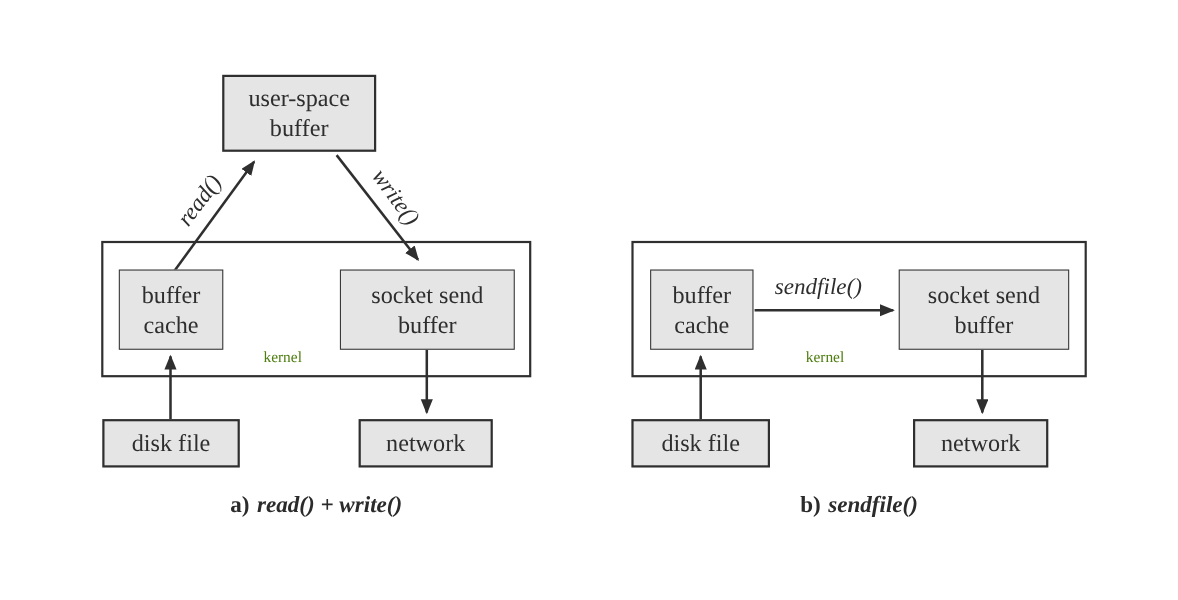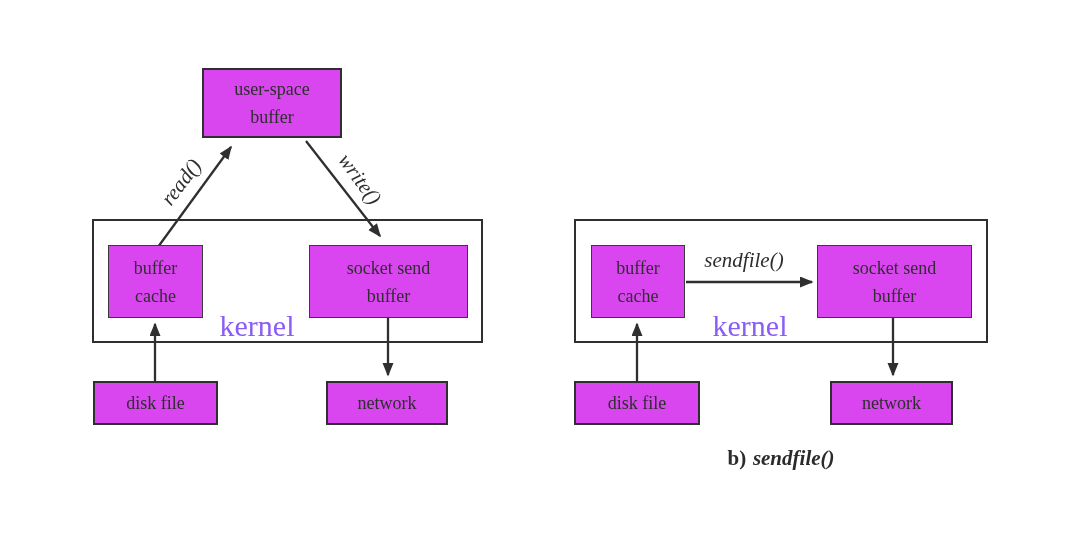--- a/index.html
+++ b/index.html
@@ -19,45 +19,45 @@
   .arrows {
     position: absolute;
     left: 0; top: 0;
     width: 1071px;
     height: 545px;
     pointer-events: none;
   }
   .box {
     position: absolute;
     box-sizing: border-box;
-    background: #d946ef;
+    background: #e5e5e5;
     display: flex;
     flex-direction: column;
     align-items: center;
     justify-content: center;
     text-align: center;
-    font-size: 18px;
+    font-size: 22px;
     line-height: 28px;
     color: #2e2e2e;
   }
   .box span { display: block; white-space: nowrap; }
   .outer { border: 2.4px solid #2f2f2f; }
   .inner { border: 1.5px solid #3a3a3a; }
   .kernelframe {
     position: absolute;
     box-sizing: border-box;
     border: 2.4px solid #2f2f2f;
     background: transparent;
   }
   .floatlabel {
     position: absolute;
-    font-size: 30px;
+    font-size: 14px;
     line-height: 24px;
     white-space: nowrap;
-    color: #8b5cf6;
+    color: #4d7c0f;
     transform: translate(-50%, -50%);
   }
   .funclabel {
     position: absolute;
     font-style: italic;
     font-size: 21px;
     line-height: 22px;
     white-space: nowrap;
     color: #2e2e2e;
   }
@@ -132,20 +132,23 @@
     <span>disk file</span>
   </div>
 
   <div class="box outer" style="left:326px; top:381px; width:122px; height:44px;">
     <span>network</span>
   </div>
 
   <div class="funclabel rot-read" style="left:181px; top:182px;">read()</div>
   <div class="funclabel rot-write" style="left:360px; top:179px;">write()</div>
 
+  <div class="panel-caption" style="left:92px; top:446px; width:391px;">
+    <span class="prefix">a)</span><span class="funcs">read() + write()</span>
+  </div>
 
   <div class="kernelframe" style="left:574px; top:219px; width:414px; height:124px;"></div>
 
   <div class="box inner" style="left:591px; top:245px; width:94px; height:73px;">
     <span>buffer</span>
     <span>cache</span>
   </div>
 
   <div class="box inner" style="left:817px; top:245px; width:155px; height:73px;">
     <span>socket send</span>

